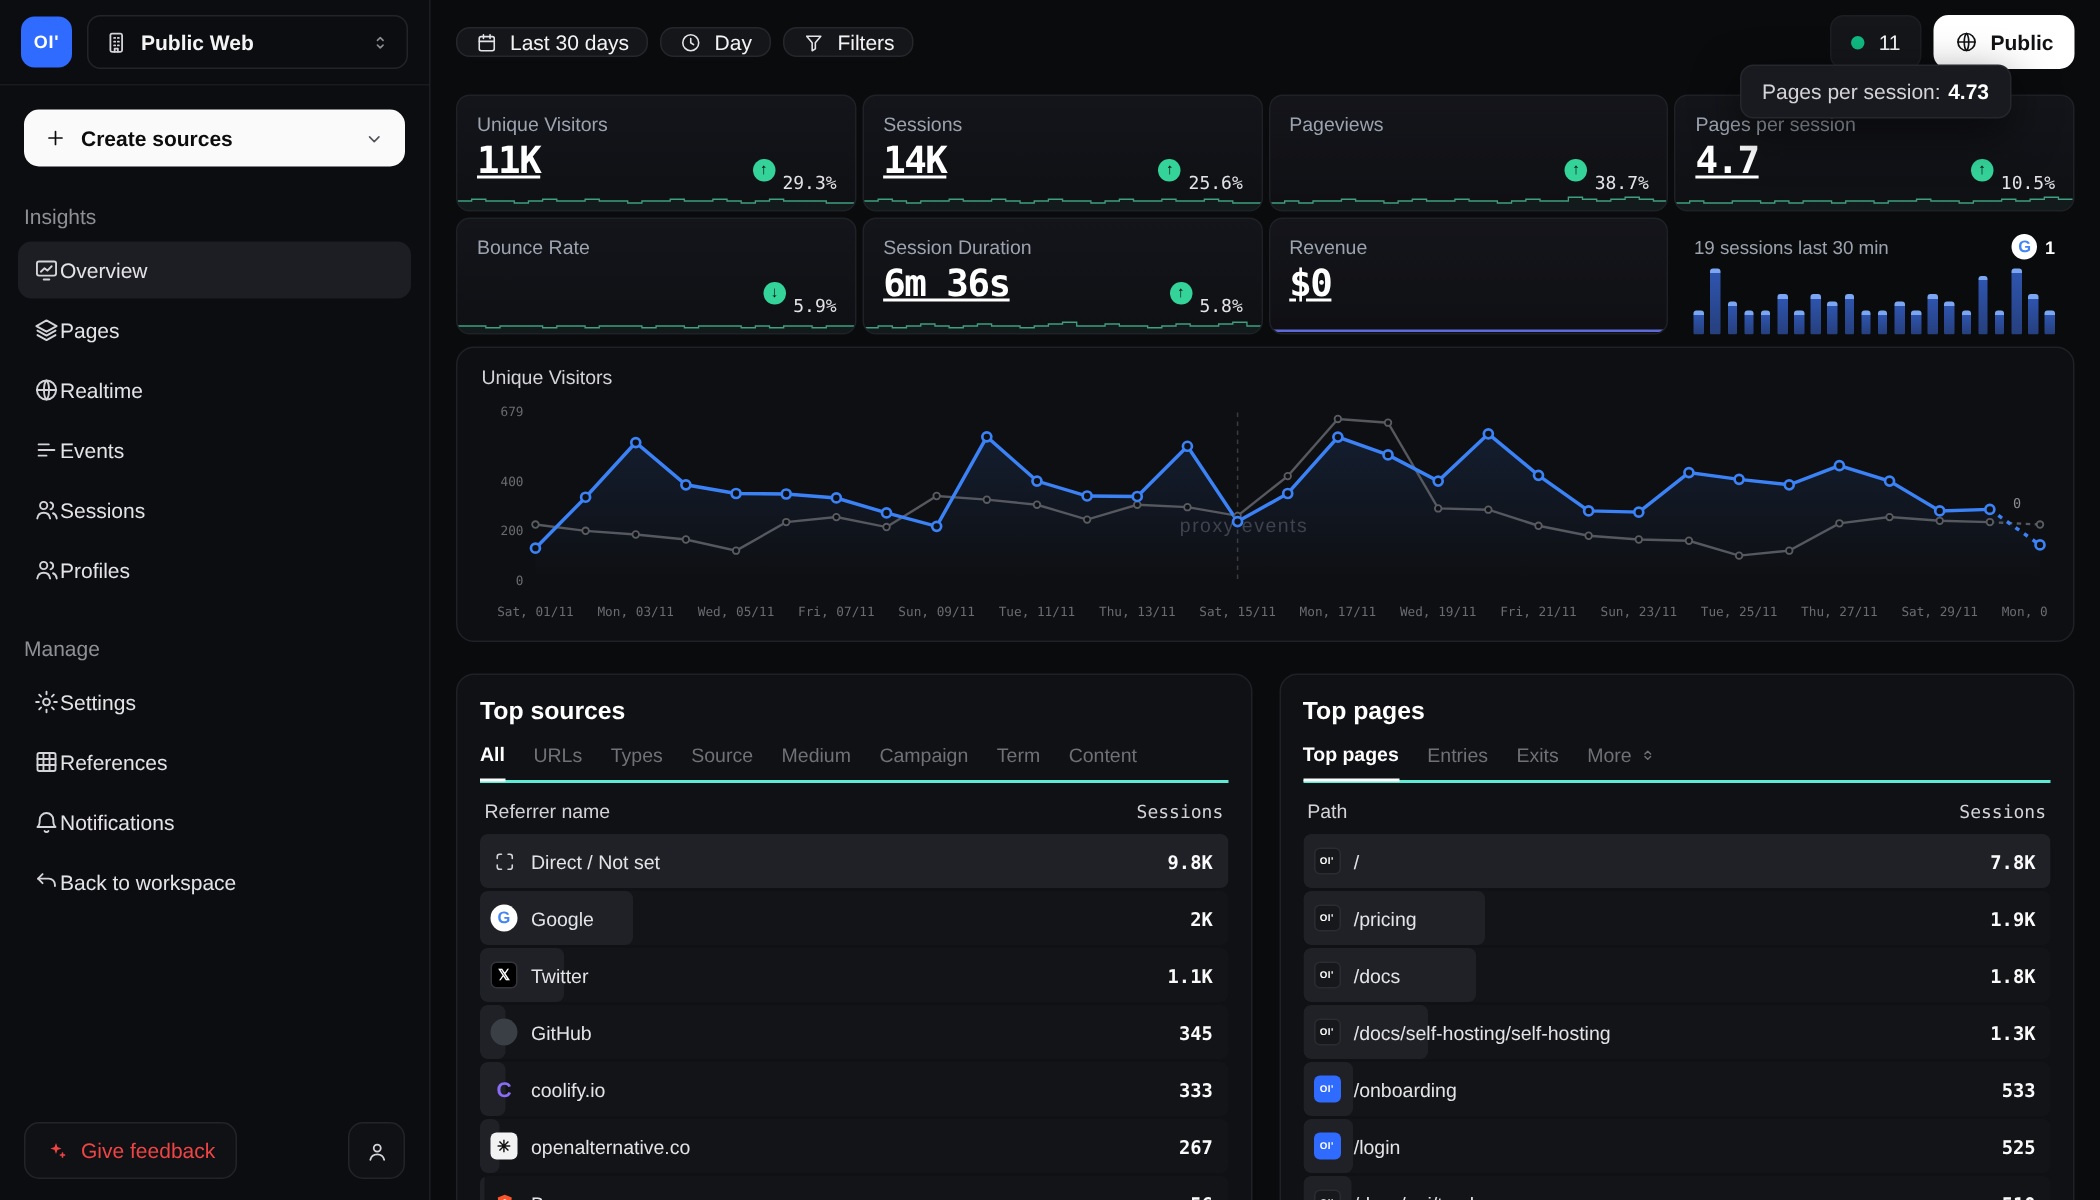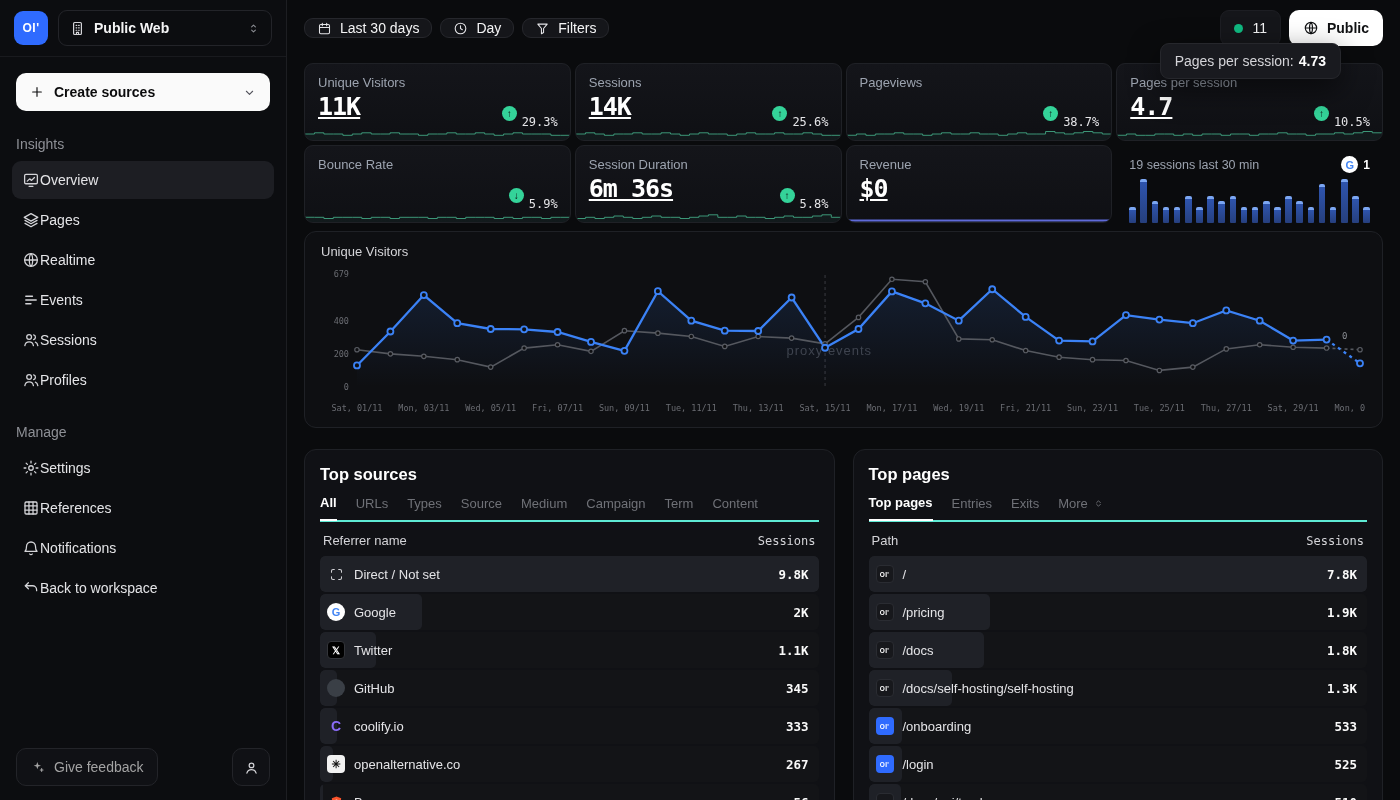--- a/index.html
+++ b/index.html
@@ -25,21 +25,21 @@
     padding:0 13px; font-size:14px; font-weight:700; cursor:pointer; font-family:inherit; }
   .create-btn .ic { width:16px; height:16px; }
   .create-btn .chev { margin-left:auto; width:15px; height:15px; color:#52525b; }
   .nav-label { margin:25px 16px 9px; font-size:14px; color:#8e9096; }
   .nav-item { margin:2px 12px; height:38px; display:flex; align-items:center; 
     padding:0 10px; border-radius:9px; font-size:14px; color:#e4e4e7; cursor:pointer; }
   .nav-item.active { background:#1d1e23; }
   .nav-item .ic { width:18px; height:18px; color:#d4d4d8; flex:none; }
   .side-bottom { position:absolute; left:16px; right:16px; bottom:14px; display:flex; gap:10px; }
   .feedback-btn { height:38px; display:flex; align-items:center; gap:8px; padding:0 13px;
-    background:#101115; border:1px solid #232429; border-radius:10px; color:#a3a3a3;
+    background:#101115; border:1px solid #232429; border-radius:10px; color:#ef4444;
     font-size:14px; cursor:pointer; font-family:inherit; }
   .feedback-btn .ic { width:16px; height:16px; }
   .user-btn { margin-left:auto; width:38px; height:38px; border-radius:10px; background:#101115;
     border:1px solid #232429; display:flex; align-items:center; justify-content:center;
     color:#d4d4d8; cursor:pointer; }
   .user-btn .ic { width:17px; height:17px; }
 
   
   .main { flex:1; position:relative; }
   .topbar { height:56px; display:flex; align-items:center; gap:8px; padding:0 17px; }

